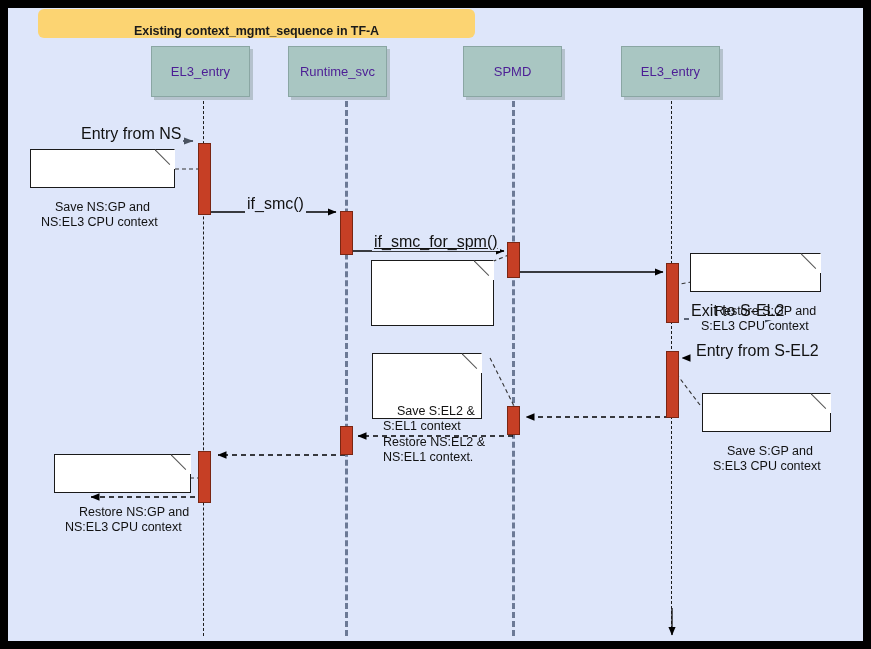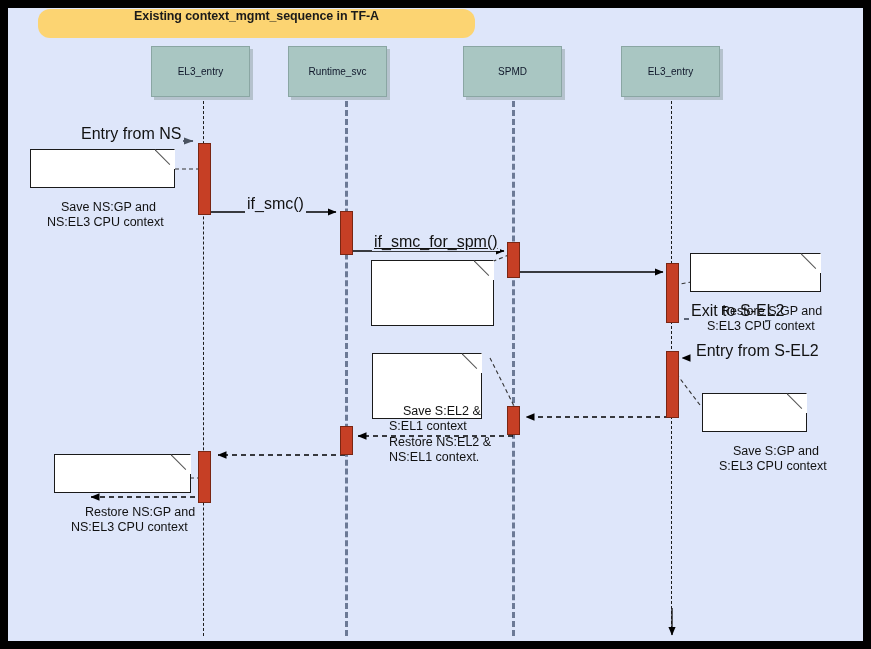--- a/index.html
+++ b/index.html
@@ -23,41 +23,41 @@
     background: #dee6fa;
     overflow: hidden;
   }
   .abs { position: absolute; }
 
   
   #title-banner {
     left: 30px; top: 1px;
     width: 437px; height: 29px;
     background: #fcd472;
-    border-radius: 12px;
-    display: flex; align-items: flex-start; justify-content: center;
+    border-radius: 6px;
+    display: flex; align-items: flex-end; justify-content: center;
   }
   #title-banner .title-text {
     font-size: 12.5px;
     font-weight: bold;
     color: #1a1a1a;
     letter-spacing: -0.1px;
   }
 
   
   .participant {
     height: 49px;
     background: #a9c6c2;
     border: 1px solid #8aa6a3;
     box-shadow: 3px 3px 0 rgba(130,150,150,0.45);
     display: flex; align-items: center; justify-content: center;
   }
   .participant .pname {
-    font-size: 10px;
-    color: #0f172a;
+    font-size: 13px;
+    color: #4c1d95;
   }
 
   
   .lifeline {
     width: 0;
     border-left-style: dashed;
   }
   .lifeline.thin {
     border-left-width: 1.6px;
     border-left-color: #1c1c1c;
@@ -72,21 +72,21 @@
     width: 11px;
     background: #c63f25;
     border: 1px solid #7a2613;
   }
 
   
   .note {
     background: #ffffff;
     border: 1px solid #1a1a1a;
     box-sizing: border-box;
-    padding: 3px 5px 3px 16px;
+    padding: 3px 5px 3px 10px;
     font-size: 12.5px;
     line-height: 15.5px;
     color: #111111;
     white-space: pre;
   }
   .note .fold {
     position: absolute;
     right: -1px; top: -1px;
     width: 0; height: 0;
     border-left: 20px solid transparent;
@@ -257,21 +257,21 @@
 
   <div class="abs note" style="left:364px; top:345px; width:110px; height:66px;">
     <span class="fold"></span>
     <span class="fold-edge"></span>
     <span>Save S:EL2 &amp;
 S:EL1 context
 Restore NS:EL2 &amp;
 NS:EL1 context.</span>
   </div>
 
-  <div class="abs note" style="left:694px; top:385px; width:105px; height:39px;">
+  <div class="abs note" style="left:694px; top:385px; width:129px; height:39px;">
     <span class="fold"></span>
     <span class="fold-edge"></span>
     <span>Save S:GP and
 S:EL3 CPU context</span>
   </div>
 
   <div class="abs note" style="left:46px; top:446px; width:137px; height:39px;">
     <span class="fold"></span>
     <span class="fold-edge"></span>
     <span>Restore NS:GP and

